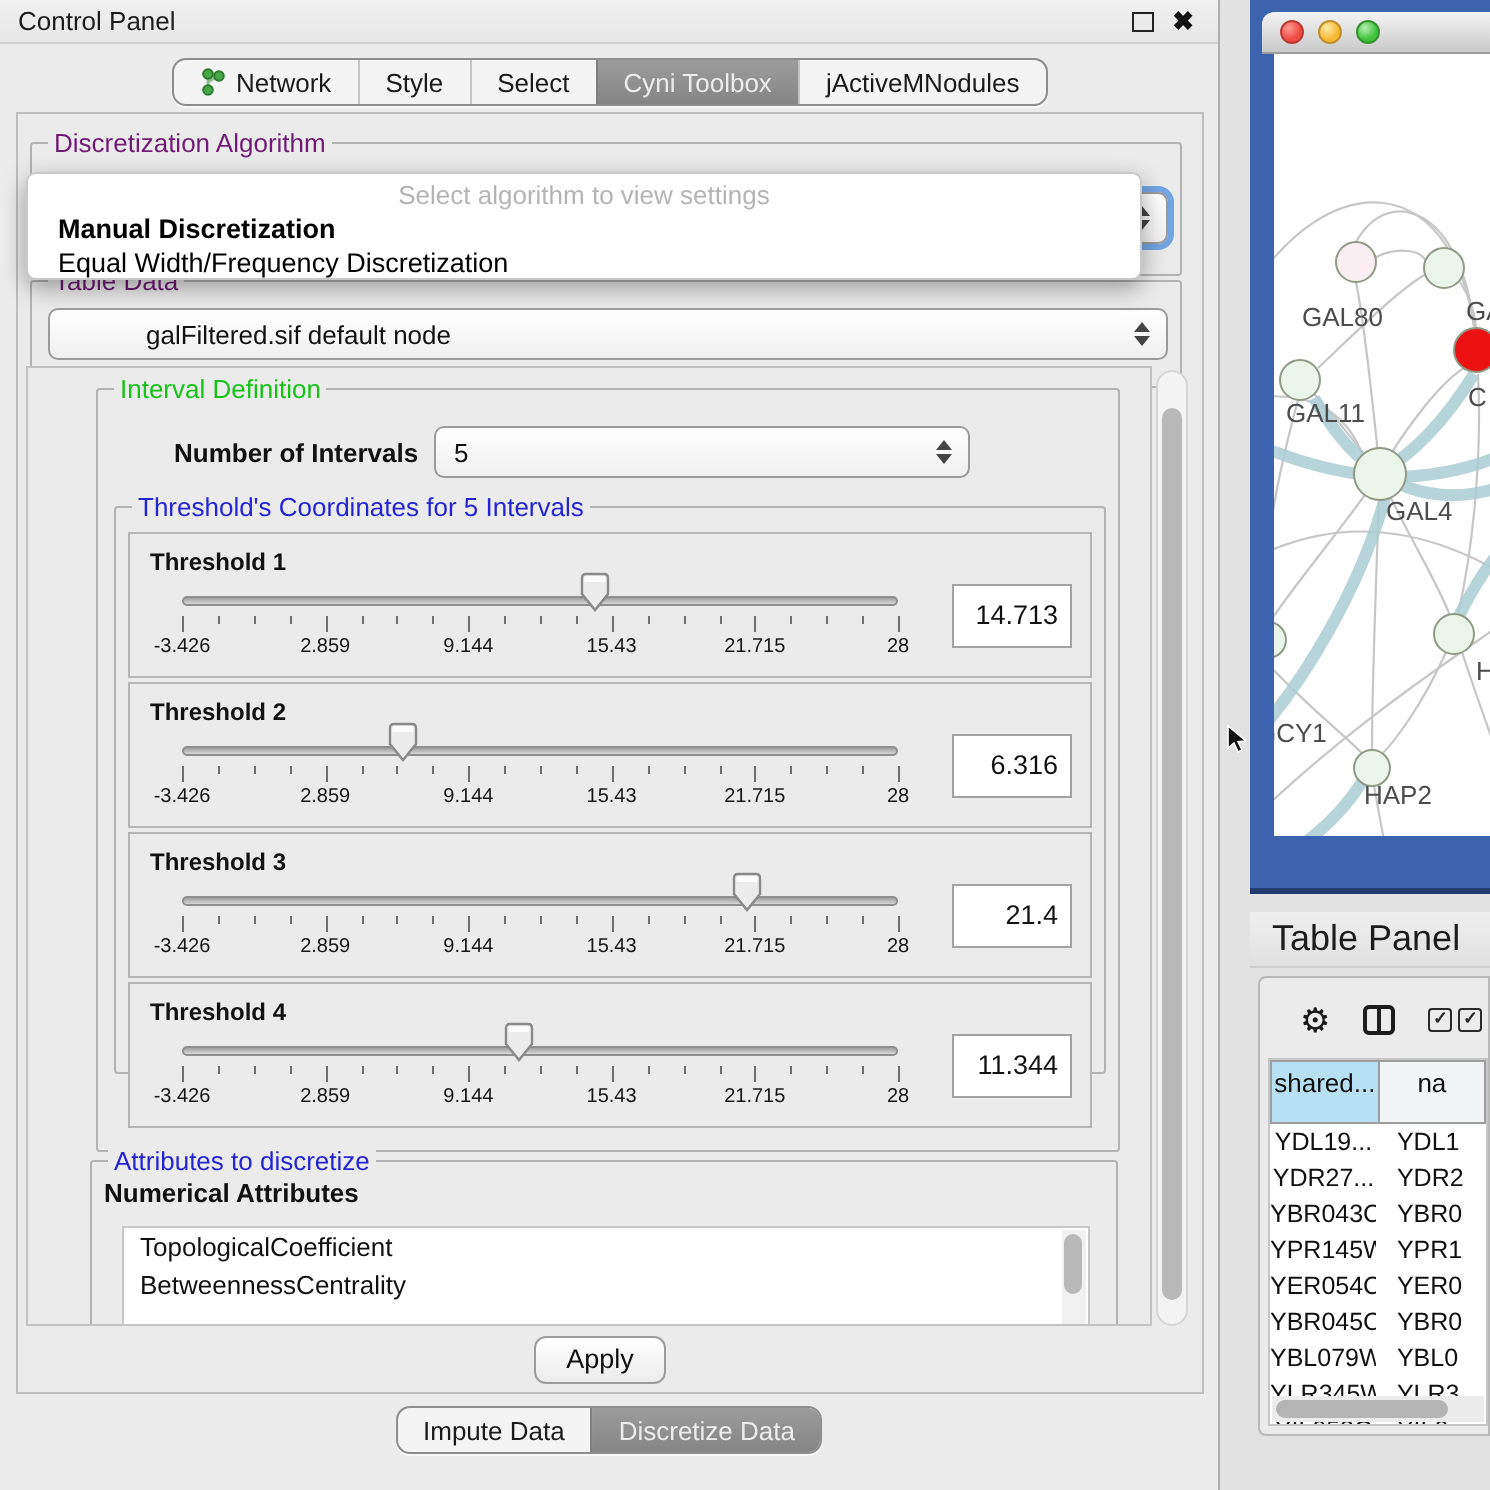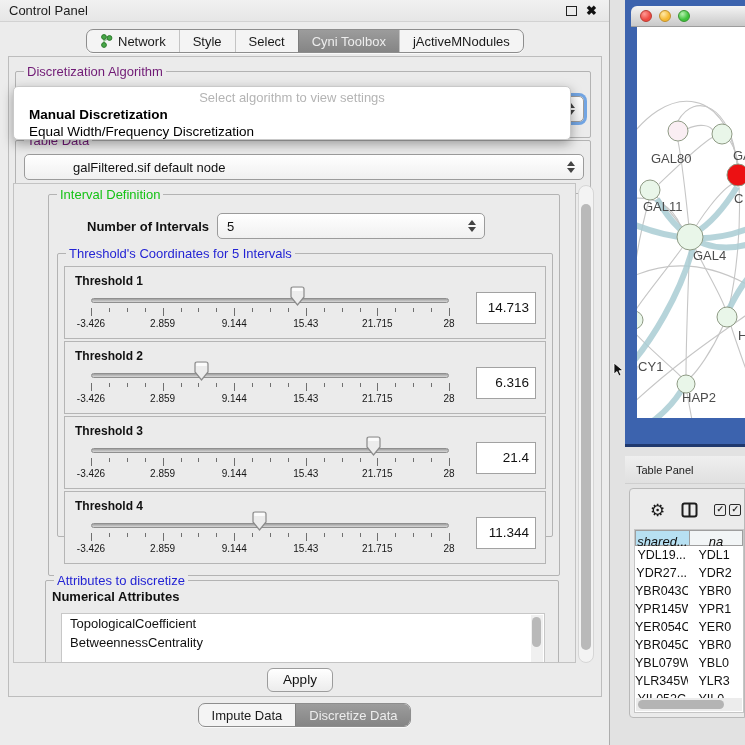--- a/index.html
+++ b/index.html
@@ -115,31 +115,31 @@
   .tl-red    { background:radial-gradient(circle at 35% 30%, #ff9a94, #ee4a42 60%); border:1px solid #b93b32; }
   .tl-yellow { background:radial-gradient(circle at 35% 30%, #ffe9a8, #f5b932 60%); border:1px solid #c08f2b; }
   .tl-green  { background:radial-gradient(circle at 35% 30%, #b6f0b0, #3fc23c 60%); border:1px solid #35932f; }
   .net-canvas { position:absolute; left:12px; top:27px; right:0; height:391px;
     background:#ffffff; overflow:hidden; }
 
   
   .tp-titlebar { position:absolute; left:625px; top:456px; width:120px; height:28px;
     background:linear-gradient(#efefef,#e0e0e0); border-bottom:1px solid #cfcfcf;
     display:flex; align-items:center; }
-  .tp-title { font-size:11px; color:#1c1c1c; padding-left:11px; }
+  .tp-title { font-size:18px; color:#1c1c1c; padding-left:11px; }
   .tp-container { position:absolute; left:629px; top:488px; width:116px; height:230px;
     background:#ebebeb; border:1px solid #b9b9b9; border-radius:4px 0 0 4px; overflow:hidden; }
   .tp-toolbar { position:absolute; left:0; top:4px; right:0; height:34px;
     display:flex; align-items:center; gap:16px; padding-left:20px; }
   .gear-glyph { font-size:17px; color:#1a1a1a; line-height:17px; }
   .cb { width:12px; height:12px; border:1.6px solid #2a2a2a; border-radius:2px;
     font-size:9px; line-height:9px; text-align:center; color:#2a2a2a; font-weight:bold; }
   .tp-table { position:absolute; left:4px; top:40px; right:0; bottom:4px; background:#fff;
     border:1px solid #c6c6c6; overflow:hidden; }
-  .tp-header { display:flex; height:16px;font-style:italic; }
+  .tp-header { display:flex; height:32px; }
   .tp-hcell { font-size:13px; line-height:22px; text-align:center;
     border:1px solid #9e9e9e; border-left:none; }
   .tp-hcell.c1 { width:72px; background:#b7e0f2; border-left:1px solid #9e9e9e; }
   .tp-hcell.c2 { width:70px; background:#f2f5f6; }
   .tp-row { display:flex; height:18px; }
   .tp-cell { font-size:12.5px; line-height:18px; text-align:center; white-space:nowrap; overflow:hidden; }
   .tp-cell.c1 { width:72px; }
   .tp-cell.c2 { width:70px; text-align:left; padding-left:10px; }
   .h-scrollbar { position:absolute; left:1px; right:1px; bottom:1px; height:13px; background:#ececec; }
   .h-scrollbar .thumb { position:absolute; left:2px; top:2px; width:86px; height:9px;

